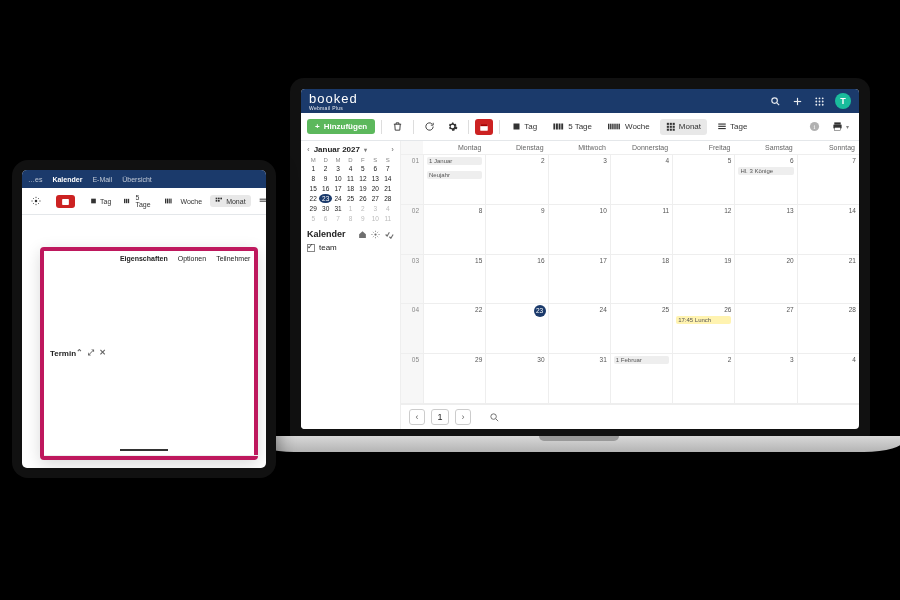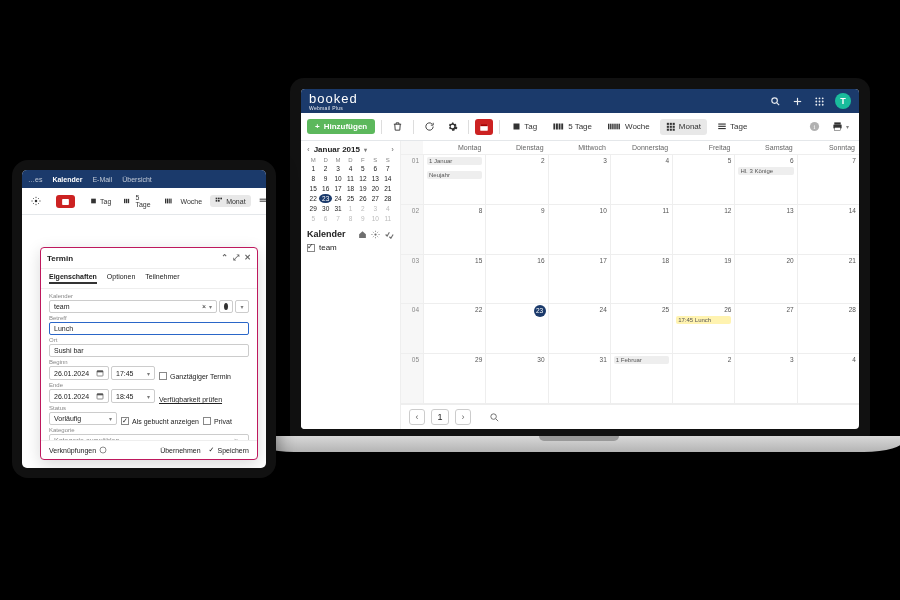--- a/index.html
+++ b/index.html
@@ -126,21 +126,21 @@
 
   
   .tab-nav{background:#1b3a6b;color:#fff;height:18px;display:flex;align-items:center;gap:10px;padding:0 6px;font-size:7px;}
   .tab-nav .nav-item{opacity:.7;}
   .tab-nav .nav-item.active{opacity:1;font-weight:600;}
   .tab-toolbar{display:flex;align-items:center;gap:3px;padding:4px;border-bottom:1px solid #e4e7ea;font-size:7px;}
   .tab-toolbar .tb-btn{padding:2px 5px;font-size:7px;}
   .tablet-body{flex:1;position:relative;}
 
   
-  .dialog{position:absolute;left:18px;top:4px;right:8px;bottom:8px;background:#fff;border:1px solid #be185d;border-radius:4px;box-shadow:0 4px 16px rgba(0,0,0,.15);display:flex;flex-direction:column;font-size:7px;margin-top:28px;}
+  .dialog{position:absolute;left:18px;top:4px;right:8px;bottom:8px;background:#fff;border:4px solid #be185d;border-radius:4px;box-shadow:0 4px 16px rgba(0,0,0,.15);display:flex;flex-direction:row;font-size:7px;margin-top:28px;}
   .dlg-title{display:flex;align-items:center;padding:5px 6px;border-bottom:1px solid #eee;font-weight:700;font-size:8px;}
   .dlg-title .winbtns{margin-left:auto;display:flex;gap:5px;opacity:.7;}
   .dlg-tabs{display:flex;gap:10px;padding:4px 8px;border-bottom:1px solid #eee;font-size:7px;}
   .dlg-tabs .on{border-bottom:2px solid #333;font-weight:600;padding-bottom:2px;}
   .dlg-body{flex:1;padding:4px 8px;display:flex;flex-direction:column;gap:2px;overflow:hidden;}
   .fld{display:flex;flex-direction:column;gap:1px;}
   .fld label{color:#888;font-size:6px;}
   .fld .inp{border:1px solid #ccc;border-radius:2px;padding:2px 4px;display:flex;align-items:center;min-height:13px;position:relative;}
   .fld .inp.blue{border:1.5px solid #2a66c8;}
   .fld-row{display:flex;gap:4px;align-items:flex-end;}
@@ -292,21 +292,21 @@
           </svg>
         <span class="drop-caret">▾</span>
       </span>
     </div>
 
     <div class="desk-body">
 
       <div class="sidebar">
         <div class="mini-head">
           <span class="chev">‹</span>
-          <span>Januar 2015</span>
+          <span>Januar 2027</span>
           <span class="drop-caret">▾</span>
           <span class="chev" style="margin-left:auto">›</span>
         </div>
         <div class="mini-grid" id="mini-grid">
             <div class="dh">M</div>
             <div class="dh">D</div>
             <div class="dh">M</div>
             <div class="dh">D</div>
             <div class="dh">F</div>
             <div class="dh">S</div>

